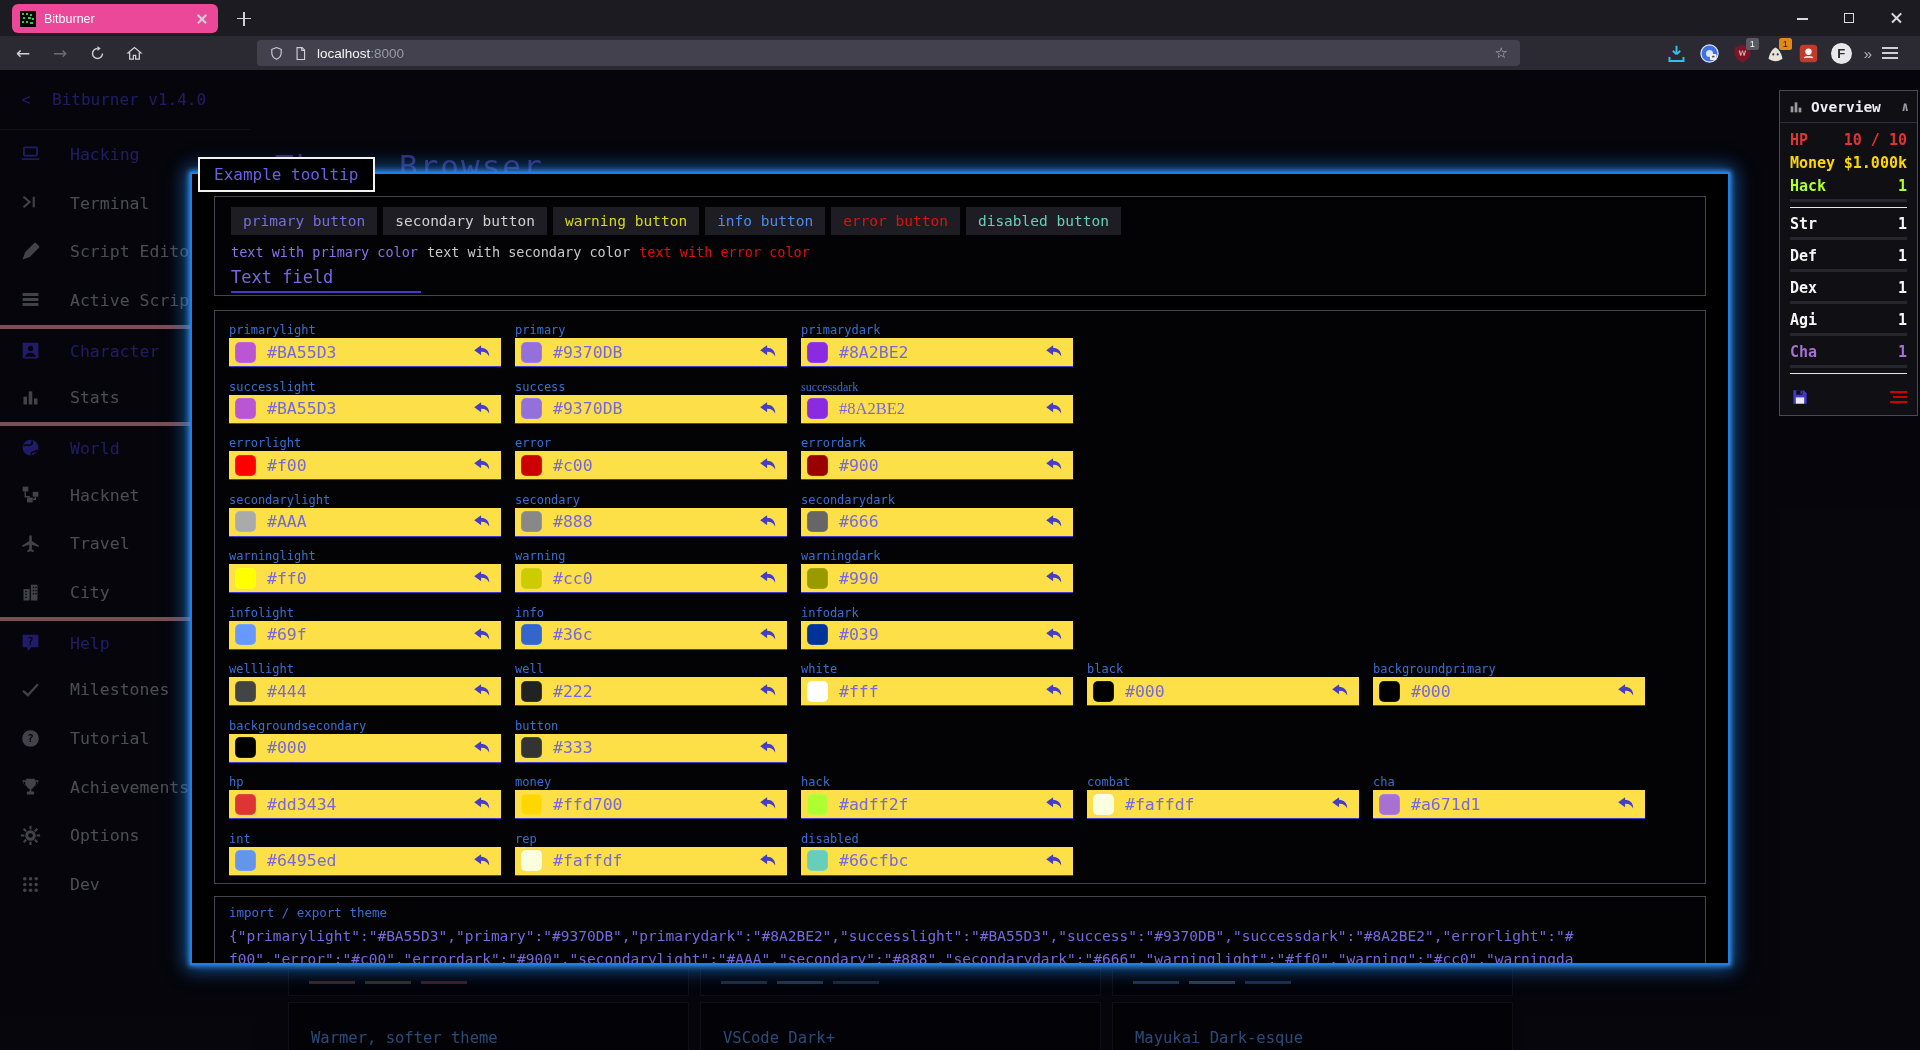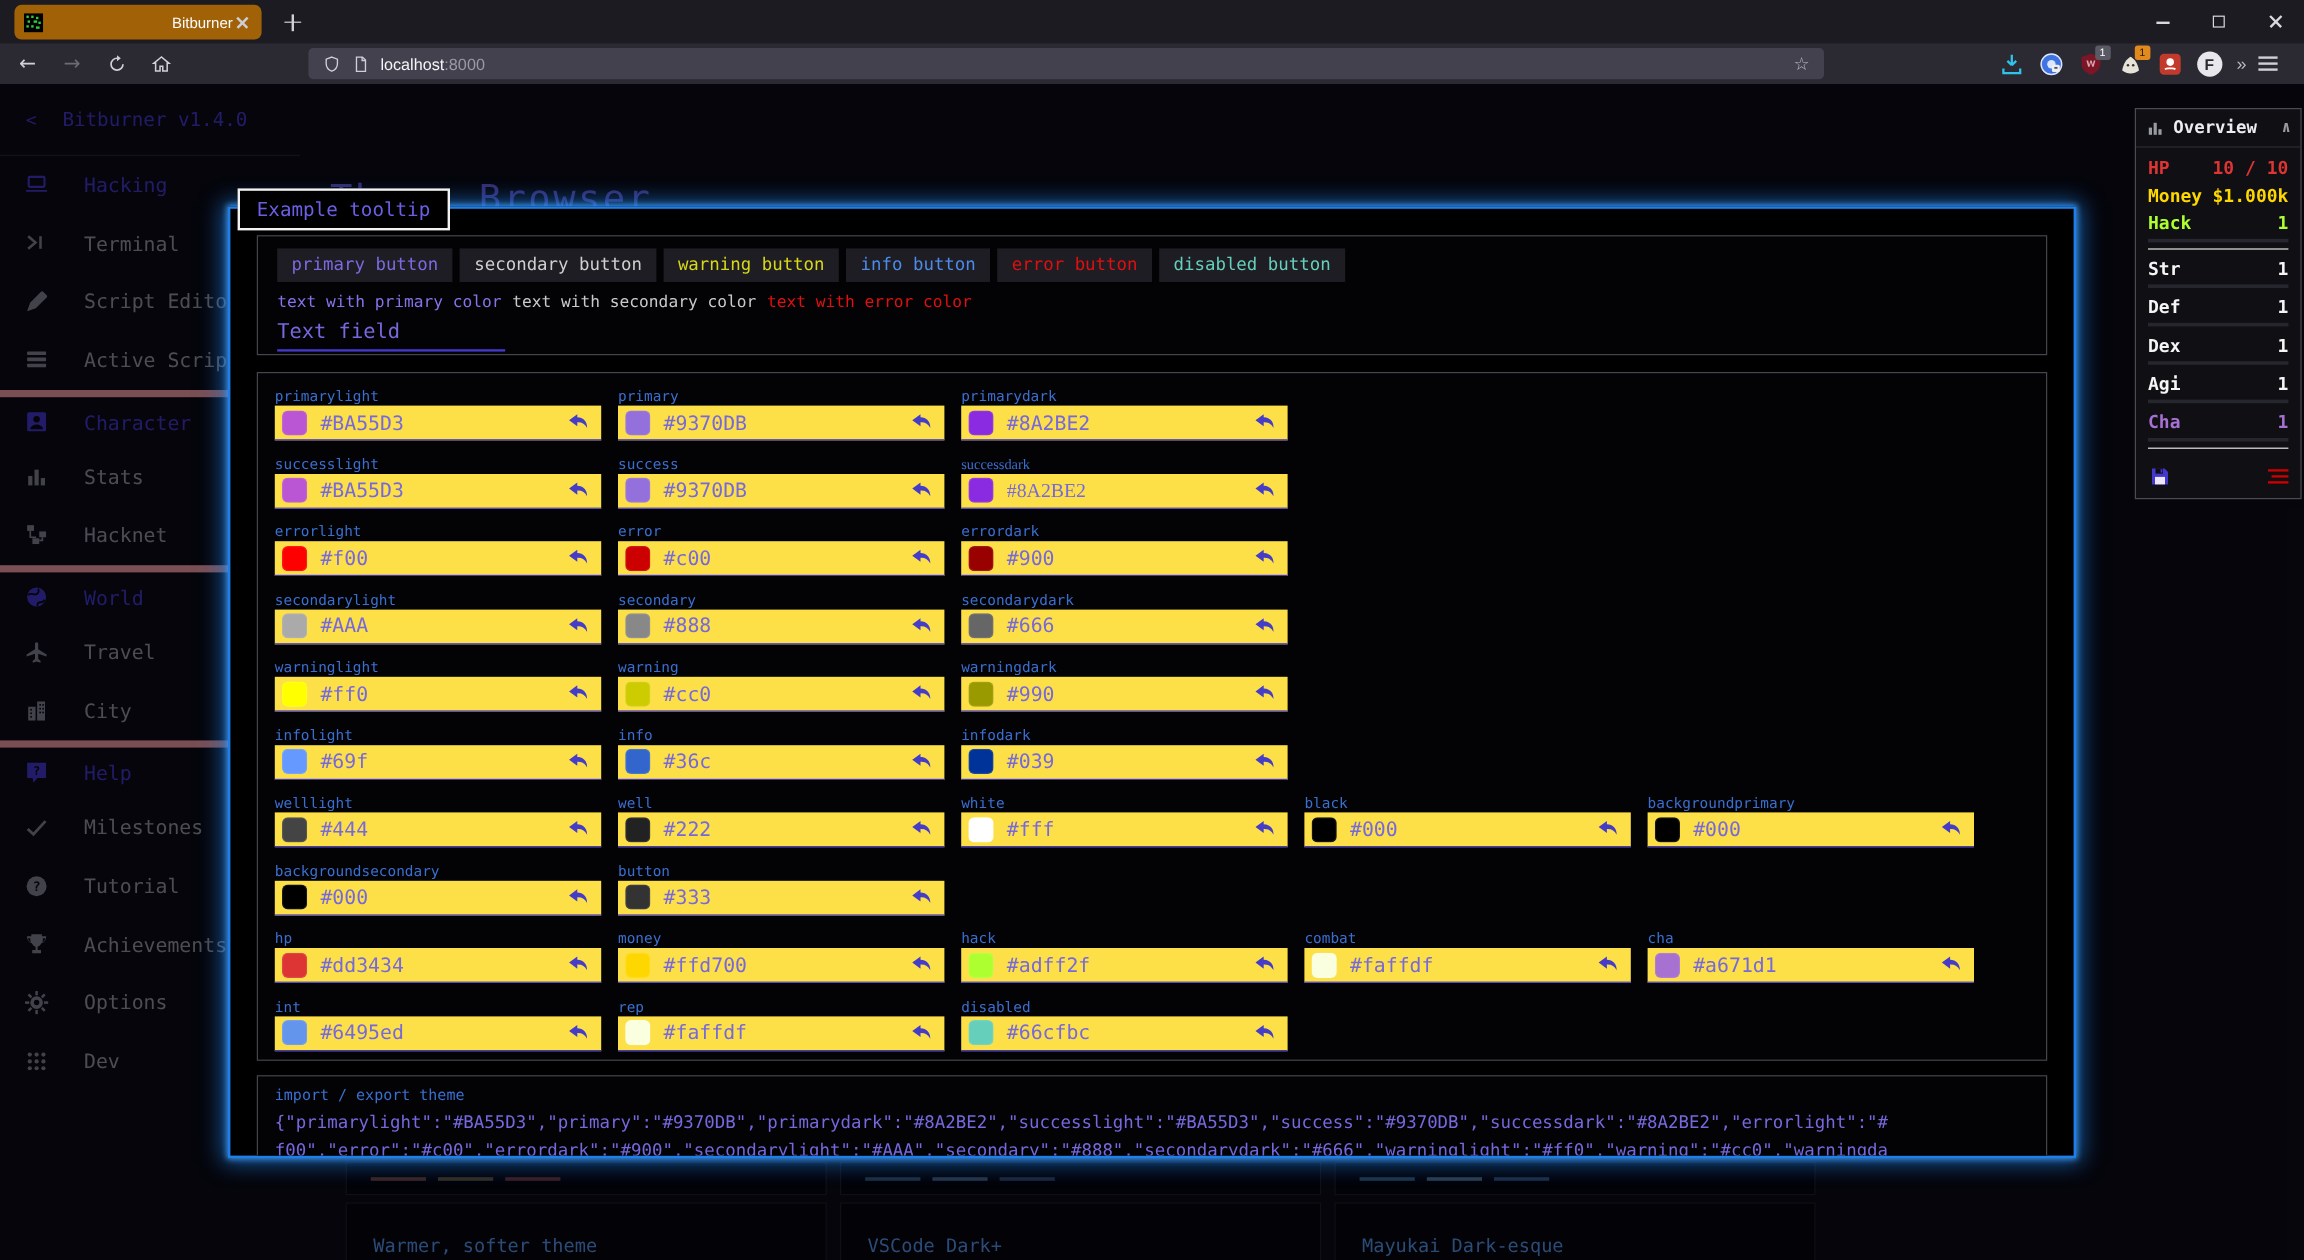--- a/index.html
+++ b/index.html
@@ -2,22 +2,22 @@
 <html><head>
 <meta charset="utf-8">
 <style>
   * { margin:0; padding:0; box-sizing:border-box; }
   html,body { background:#000; }
   .frame { position:relative; width:1920px; height:1050px; overflow:hidden;
            font-family:"Liberation Sans", sans-serif; background:#0c0c10; }
 
   
   .tabbar { position:absolute; left:0; top:0; width:1920px; height:36px; background:#1c1b22; }
-  .tab { position:absolute; left:12px; top:4px; width:206px; height:29px; background:#a16207;
-         border-radius:6px; display:flex; align-items:center; padding:12px 8px;text-align:right; }
+  .tab { position:absolute; left:12px; top:4px; width:206px; height:29px; background:#ec4899;
+         border-radius:6px; display:flex; align-items:center; padding:12px 8px; }
   .favicon { width:16px; height:16px; margin-right:8px; flex:0 0 auto; }
   .favicon svg { width:16px; height:16px; display:block; }
   .tabtitle { color:#fbfbfe; font-size:12.5px; flex:1; }
   .tabclose { position:relative; width:16px; height:16px; }
   .tabclose i { position:absolute; left:2px; top:7px; width:12px; height:1.6px; background:#cfcfd8; }
   .tabclose i:nth-child(1){ transform:rotate(45deg);} .tabclose i:nth-child(2){ transform:rotate(-45deg);}
   .newtab { position:absolute; left:230px; top:6px; width:28px; height:25px; }
   .newtab i { position:absolute; background:#cfcfd8; }
   .newtab i:nth-child(1){ left:7px; top:11.5px; width:14px; height:1.8px; }
   .newtab i:nth-child(2){ left:13px; top:5.5px; width:1.8px; height:14px; }
@@ -55,21 +55,21 @@
   .game { position:absolute; left:0; top:70px; width:1920px; height:980px; background:#0c0c10;
           overflow:hidden; font-family:"DejaVu Sans Mono", monospace; }
   .backdrop { position:absolute; inset:0; background:rgba(0,0,8,0.52); z-index:2; }
 
   .sidebar { position:absolute; left:0; top:0; width:250px; height:980px; z-index:1; }
   .sbheader { height:60px; display:flex; align-items:center; color:#473cd1; font-size:16px;
               border-bottom:1px solid #26262e; }
   .sbchev { width:52px; text-align:center; font-size:15px; }
   .sbnav { list-style:none; }
   .sbitem { height:48.7px; display:flex; align-items:center; padding-left:20px; color:#a0a0a8; }
-  .sbitem.group { border-top:6px solid #fca5a5; }
+  .sbitem.group { border-top:4px solid #fca5a5; }
   .sbitem .sbicon { width:22px; height:22px; margin-right:28px; color:#8b8b93; }
   .sbicon svg { width:21px; height:21px; display:block; }
   .sblabel { font-size:16.5px; }
   .sbitem.accent, .sbitem.accent .sbicon { color:#473cd1; }
 
   .ptitle { position:absolute; left:275px; top:78px; font-size:31px; font-weight:normal;
             letter-spacing:2px; color:#6b5fe6; z-index:1; }
 
   
   .cards { position:absolute; left:288px; top:898px; display:flex; gap:11px; z-index:1; }
@@ -312,39 +312,39 @@
           <li class="sbitem">
             <span class="sbicon">
               <svg viewBox="0 0 24 24" fill="currentColor">
                 <rect x="4" y="11" width="4" height="9"></rect>
                 <rect x="10" y="5" width="4" height="15"></rect>
                 <rect x="16" y="13" width="4" height="7"></rect>
               </svg>
             </span>
             <span class="sblabel">Stats</span>
           </li>
+          <li class="sbitem accent group">
+            <span class="sbicon">
+              <svg viewBox="0 0 24 24">
+                <circle cx="12" cy="12" r="9" fill="currentColor"></circle>
+                <path d="M4 10c3-2.5 5 .5 8-.8 2-.9 2.5-3 1.4-5M13 20.6c-.8-2.3.6-3.6 3-3.6 1.8 0 3-.8 3.4-2.4" fill="none" stroke="#0a0a0e" stroke-width="1.8"></path>
+              </svg>
+            </span>
+            <span class="sblabel">World</span>
+          </li>
           <li class="sbitem">
             <span class="sbicon">
               <svg viewBox="0 0 24 24" fill="currentColor">
                 <rect x="3" y="3" width="6.5" height="5.5"></rect>
                 <rect x="14.5" y="9" width="6.5" height="5.5"></rect>
                 <rect x="8" y="15.5" width="6.5" height="5.5"></rect>
                 <path d="M6 8.5v6h5.5M17.5 14.5v3h-3" fill="none" stroke="currentColor" stroke-width="1.6"></path>
               </svg>
             </span>
             <span class="sblabel">Hacknet</span>
-          </li>
-          <li class="sbitem accent group">
-            <span class="sbicon">
-              <svg viewBox="0 0 24 24">
-                <circle cx="12" cy="12" r="9" fill="currentColor"></circle>
-                <path d="M4 10c3-2.5 5 .5 8-.8 2-.9 2.5-3 1.4-5M13 20.6c-.8-2.3.6-3.6 3-3.6 1.8 0 3-.8 3.4-2.4" fill="none" stroke="#0a0a0e" stroke-width="1.8"></path>
-              </svg>
-            </span>
-            <span class="sblabel">World</span>
           </li>
           <li class="sbitem">
             <span class="sbicon">
               <svg viewBox="0 0 24 24" fill="currentColor">
                 <path d="M21.5 16v-1.8l-8-5V4.2c0-.9-.6-1.7-1.5-1.7s-1.5.8-1.5 1.7v5l-8 5V16l8-2.5v5l-2.2 1.6V22l3.7-1.1L15.7 22v-1.9l-2.2-1.6v-5z"></path>
               </svg>
             </span>
             <span class="sblabel">Travel</span>
           </li>
           <li class="sbitem">

